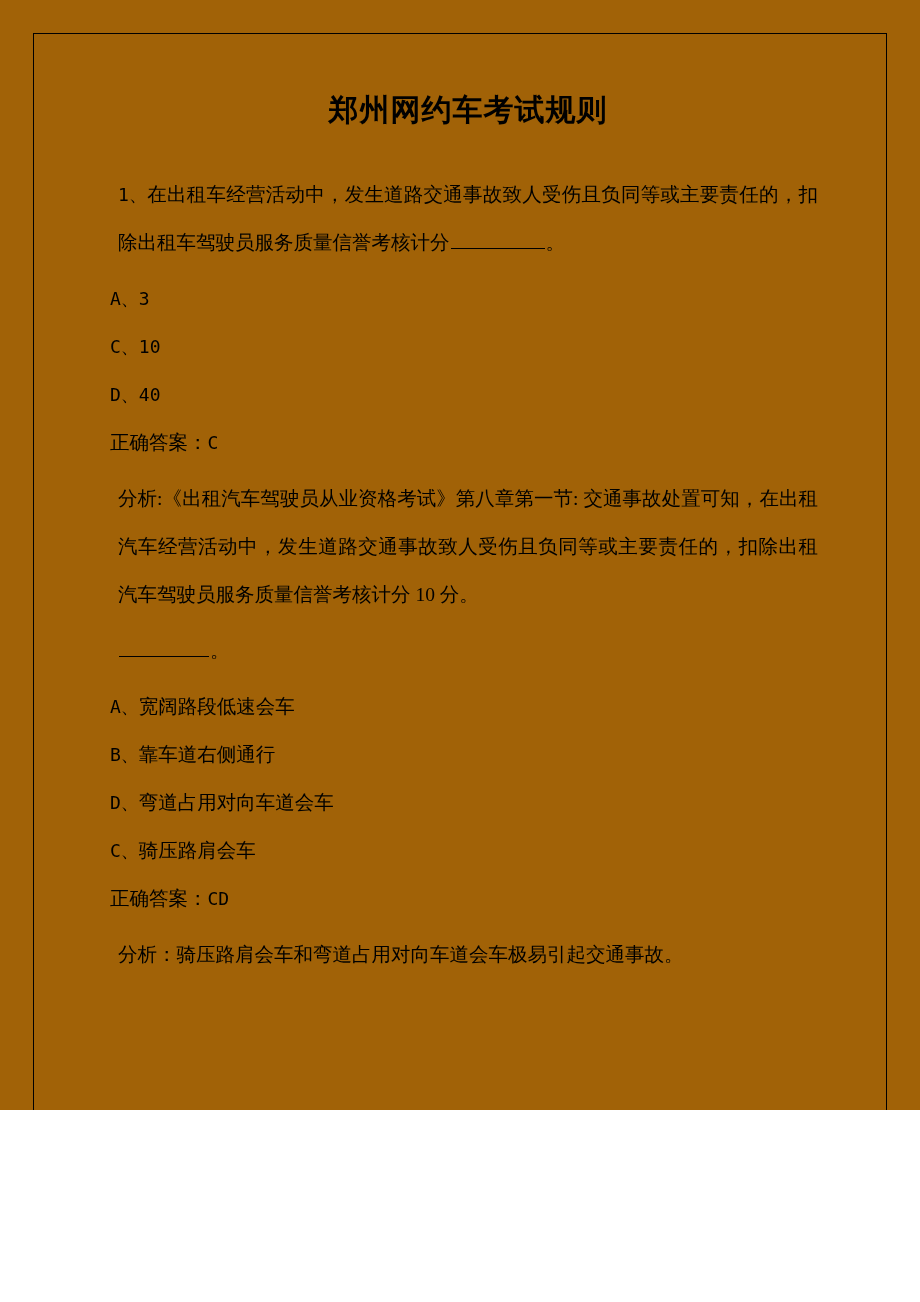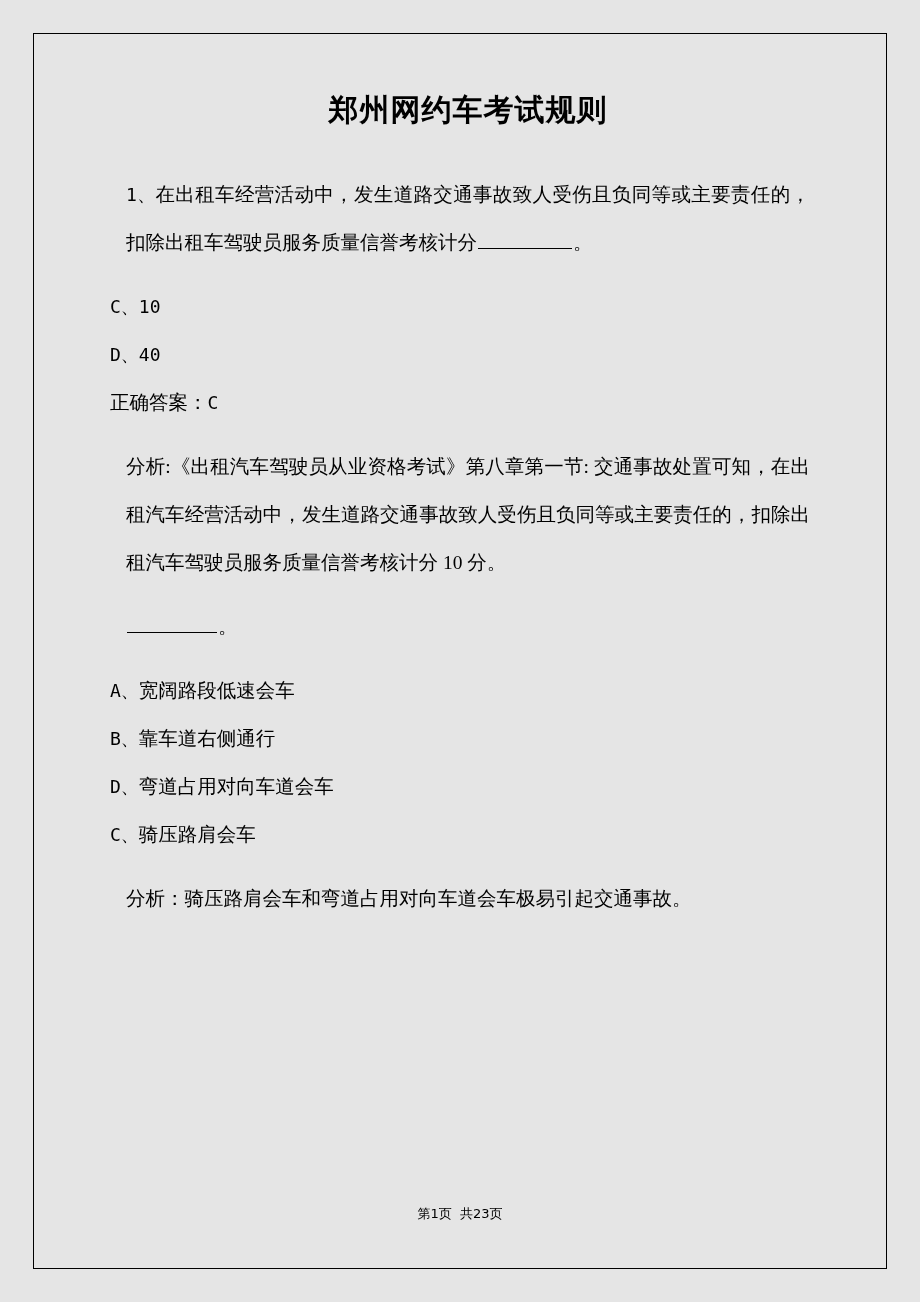--- a/index.html
+++ b/index.html
@@ -3,22 +3,22 @@
 <meta charset="utf-8">
 <style>
   html, body {
     margin: 0;
     padding: 0;
     background: #ffffff;
   }
   .page {
     position: relative;
     width: 920px;
-    height: 1302px;
-    background: #e5e5e5;
+    height: 1110px;
+    background: #a16207;
     box-sizing: border-box;
     font-family: "Liberation Serif", "DejaVu Serif", serif;
     overflow: hidden;
   }
   .page-border {
     position: absolute;
     left: 33px;
     top: 33px;
     width: 854px;
     height: 1236px;
@@ -38,21 +38,21 @@
     font-size: 30px;
     text-align: center;
     color: #000000;
     margin: 0 0 40px 0;
     letter-spacing: 1px;
   }
   .para {
     font-size: 19.5px;
     line-height: 48px;
     color: #000000;
-    margin: 16px;
+    margin: 8px;
     text-align: justify;
     text-justify: inter-ideograph;
   }
   .ascii {
     font-family: "DejaVu Sans Mono", "Liberation Mono", monospace;
     font-size: 18px;
   }
   .blank {
     display: inline-block;
     border-bottom: 1px solid #000000;
@@ -94,34 +94,36 @@
 <div class="page">
 
   <div class="page-border"></div>
 
   <div class="content">
 
     <h1 class="doc-title">郑州网约车考试规则</h1>
 
     <p class="para"><span class="ascii">1、</span><span>在出租车经营活动中，发生道路交通事故致人受伤且负同等或主要责任的，扣除出租车驾驶员服务质量信誉考核计分</span><span class="blank"></span><span>。</span></p>
 
+    <p class="opt"><span class="ascii">A、</span><span class="ascii">3</span></p>
     <p class="opt"><span class="ascii">C、</span><span class="ascii">10</span></p>
     <p class="opt"><span class="ascii">D、</span><span class="ascii">40</span></p>
 
     <p class="opt"><span>正确答案：</span><span class="ascii">C</span></p>
 
     <p class="para"><span>分析:</span><span>《出租汽车驾驶员从业资格考试》第八章第一节: 交通事故处置可知，在出租汽车经营活动中，发生道路交通事故致人受伤且负同等或主要责任的，扣除出租汽车驾驶员服务质量信誉考核计分 10 分。</span></p>
 
     <p class="para"><span class="blank short"></span><span>。</span></p>
 
     <p class="opt"><span class="ascii">A、</span><span>宽阔路段低速会车</span></p>
     <p class="opt"><span class="ascii">B、</span><span>靠车道右侧通行</span></p>
     <p class="opt"><span class="ascii">D、</span><span>弯道占用对向车道会车</span></p>
     <p class="opt"><span class="ascii">C、</span><span>骑压路肩会车</span></p>
 
+    <p class="opt"><span>正确答案：</span><span class="ascii">CD</span></p>
 
     <p class="para"><span>分析：</span><span>骑压路肩会车和弯道占用对向车道会车极易引起交通事故。</span></p>
 
   </div>
 
   <div class="footer">
     <span>第</span><span class="fnum">1</span><span>页</span>&nbsp;&nbsp;<span>共</span><span class="fnum">23</span><span>页</span>
   </div>
 
 </div>

